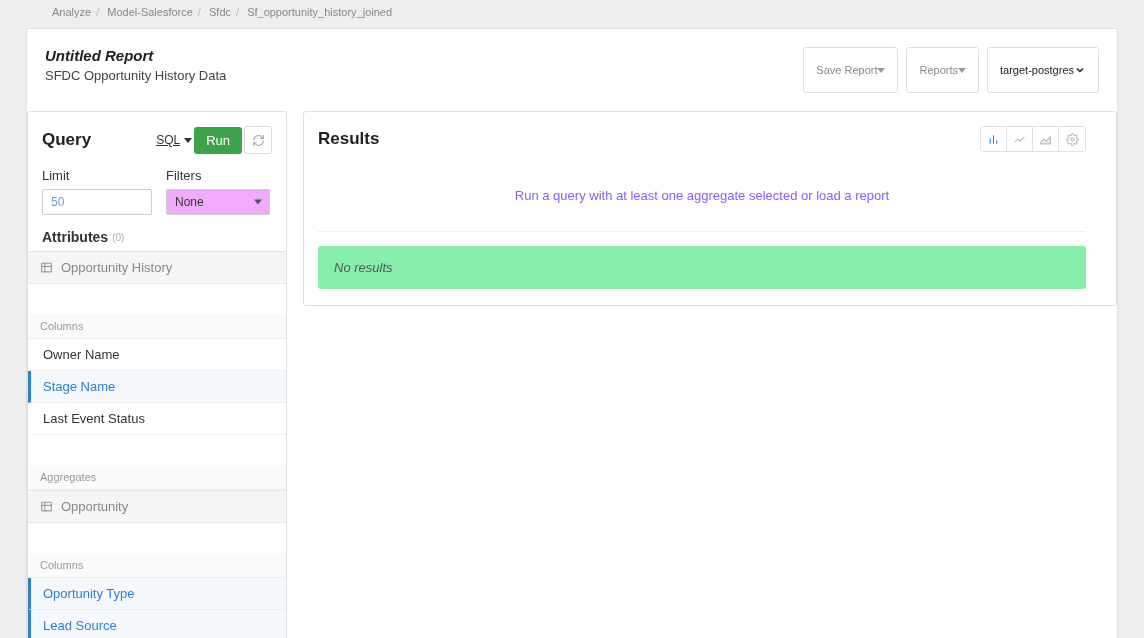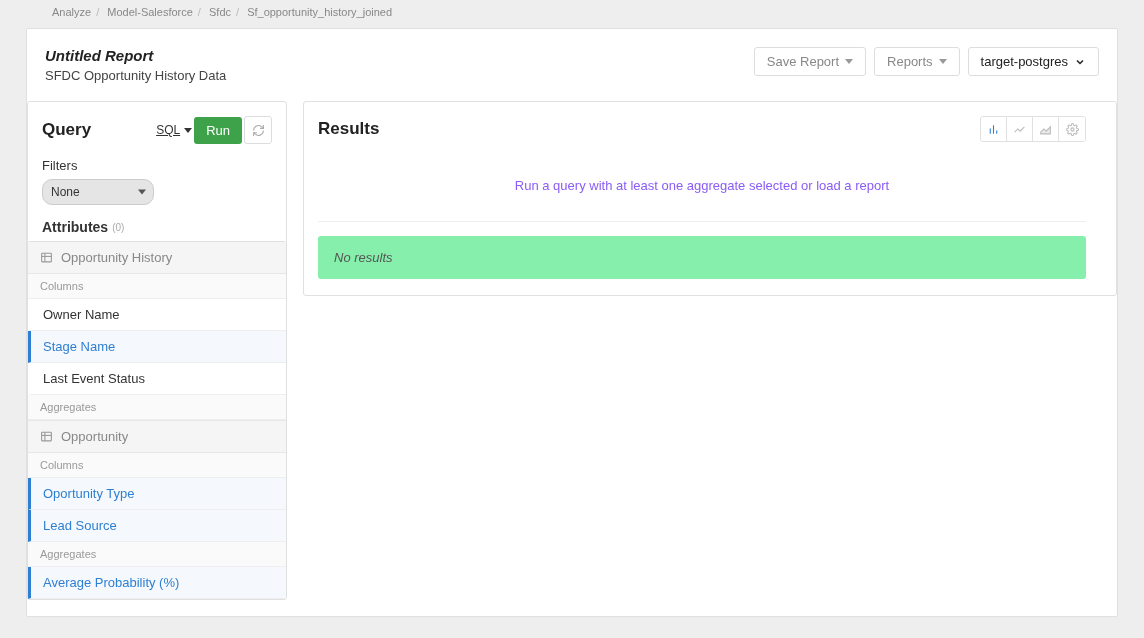--- a/index.html
+++ b/index.html
@@ -7,21 +7,21 @@
   .page { width: 1144px; }
   .breadcrumb { padding: 6px 14px 6px 52px; font-size: 11px; color: #888; }
   .breadcrumb a { color: #888; text-decoration: none; cursor: pointer; }
   .breadcrumb .sep { margin: 0 5px; color: #bbb; }
   .card { background: #fff; border: 1px solid #e0e0e0; border-radius: 2px; }
   .main-card { margin: 4px 26px 0 26px; padding: 0; }
   .header-row { display:flex; justify-content: space-between; align-items: flex-start; padding: 18px 18px 12px 18px; }
   .title { font-size: 15px; font-style: italic; font-weight: 700; color:#222; }
   .subtitle { font-size: 13px; color:#444; margin-top:4px; }
   .header-actions { display:flex; gap:8px; align-items: center; }
-  .btn { background:#fff; border:1px solid #ddd; border-radius:3px; padding:6px 12px; font-size:13px; color:#888; cursor:pointer; display:inline-flex; align-items:center; gap:6px; }
+  .btn { background:#fff; border:1px solid #ddd; border-radius:3px; padding:16px 12px; font-size:11px; color:#888; cursor:pointer; display:inline-flex; align-items:center; }
   .btn.target { color:#222; font-weight:500; }
   .caret-down { width:0; height:0; border-left:4px solid transparent; border-right:4px solid transparent; border-top:5px solid #999; display:inline-block; }
   .chevron-down { display:inline-block; }
   .chevron-down svg { display:block; }
 
   .body-row { display:flex; gap:16px; padding: 0 0 16px 0; align-items: flex-start;}
   .query-panel { width: 260px; margin-left:0; background:#fff; border:1px solid #e0e0e0; border-radius:3px; padding:14px 14px 0 14px; }
   .results-panel { flex:1; background:#fff; border:1px solid #e0e0e0; border-radius:3px; padding:14px 30px 16px 14px; margin-right:0; min-height:190px; }
 
   .panel-head { display:flex; justify-content:space-between; align-items:center; margin-bottom:14px; }
@@ -29,33 +29,33 @@
   .head-controls { display:flex; align-items:center; gap:2px; }
   .sql-link { font-size:12px; text-decoration: underline; color:#333; cursor:pointer; display:inline-flex; align-items:center; gap:4px; }
   .run-btn { background:#3ea24a; color:#fff; border:none; border-radius:3px; padding:6px 12px; font-size:13px; cursor:pointer; }
   .refresh-btn { background:#fff; border:1px solid #ddd; border-radius:3px; width:28px; height:28px; cursor:pointer; display:inline-flex; align-items:center; justify-content:center; color:#999; }
 
   .form-row { display:flex; gap:14px; margin-bottom:14px; }
   .form-group { display:flex; flex-direction:column; gap:6px; }
   .form-label { font-size:13px; color:#333; font-weight:500; }
   .limit-input { width:110px; padding:5px 8px; border:1px solid #ccc; border-radius:2px; font-size:12px; color:#6a9fd4; }
   .limit-input::placeholder{ color:#6a9fd4; }
-  .filter-select { width:112px; padding:5px 8px; border:1px solid #ccc; border-radius:10px; font-size:12px; color:#333; background:#e5e5e5; appearance:none; -webkit-appearance:none;  }
+  .filter-select { width:104px; padding:5px 8px; border:1px solid #ccc; border-radius:2px; font-size:12px; color:#333; background:#f0abfc; appearance:none; -webkit-appearance:none;  }
   .select-wrap { position:relative; display:inline-block; }
   .select-wrap .caret-down { position:absolute; right:8px; top:50%; transform:translateY(-50%); pointer-events:none; border-top-color:#555; }
 
   .attr-head { font-size:14px; font-weight:600; color:#333; margin-bottom:6px; display:flex; align-items:center; gap:4px;}
   .attr-count { font-size:10px; color:#aaa; font-weight:400; }
 
   .attr-list { border:1px solid #e0e0e0; border-radius:2px; margin: 0 -14px; border-left:none; border-right:none; border-bottom:none;}
   .attr-list .section-head { background:#f5f5f5; padding:8px 12px; font-size:13px; color:#888; display:flex; align-items:center; gap:8px; border-bottom:1px solid #e7e7e7; border-top:1px solid #e7e7e7; }
   .attr-list .section-head:first-child{ border-top:none;}
   .table-icon { display:inline-flex; }
   .table-icon svg{ display:block; }
-  .subhead { font-size:11px; color:#999; padding:6px 12px; background:#fafafa; border-bottom:1px solid #eee; }
+  .subhead { font-size:11px; color:#999; padding:6px 12px; background:#fafafa; border-bottom:1px solid #eee;margin-top:30px; }
   .attr-item { padding:8px 12px; font-size:13px; color:#333; border-bottom:1px solid #eee; cursor:pointer; background:#fff; border-left:3px solid transparent;}
   .attr-item.selected { border-left:3px solid #2e7fd1; color:#2e7fd1; background:#f5f9fd; }
 
   .results-head { display:flex; justify-content:space-between; align-items:center; margin-bottom:18px; }
   .chart-icons { display:flex; gap:0; border:1px solid #e0e0e0; border-radius:3px; overflow:hidden; }
   .chart-icons .cicon { width:26px; height:24px; display:flex; align-items:center; justify-content:center; border-right:1px solid #e0e0e0; cursor:pointer; color:#bbb; background:#fff;}
   .chart-icons .cicon:last-child{ border-right:none; }
   .chart-icons .cicon.active{ color:#2e7fd1; }
   .placeholder { text-align:center; font-size:13px; color:#8b5cf6; padding: 18px 0 28px 0; }
   .divider { height:1px; background:#eee; margin: 0 0 14px 0;}
@@ -118,20 +118,24 @@
                     <path d="M3 22v-6h6"></path>
                     <path d="M21 12a9 9 0 0 1-15 6.7L3 16"></path>
                   </svg>
               </span>
             </button>
           </div>
         </div>
 
         <div class="form-row">
           <div class="form-group">
+            <div class="form-label">Limit</div>
+            <input class="limit-input" placeholder="50" style="">
+          </div>
+          <div class="form-group">
             <div class="form-label">Filters</div>
             <div class="select-wrap">
               <select class="filter-select">
                 <option>None</option>
               </select>
               <span class="caret-down"></span>
             </div>
           </div>
         </div>
 

